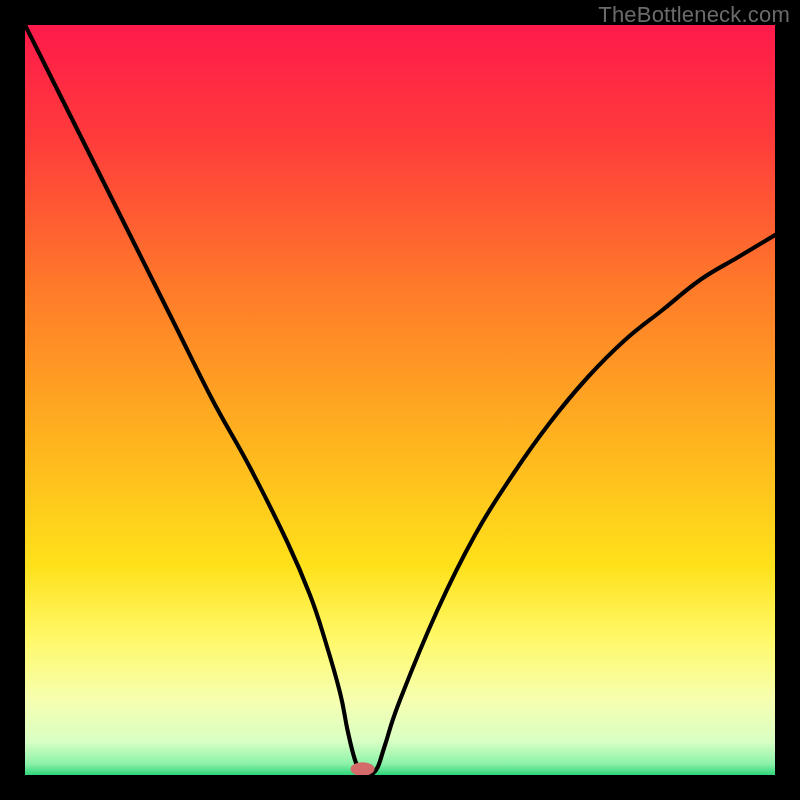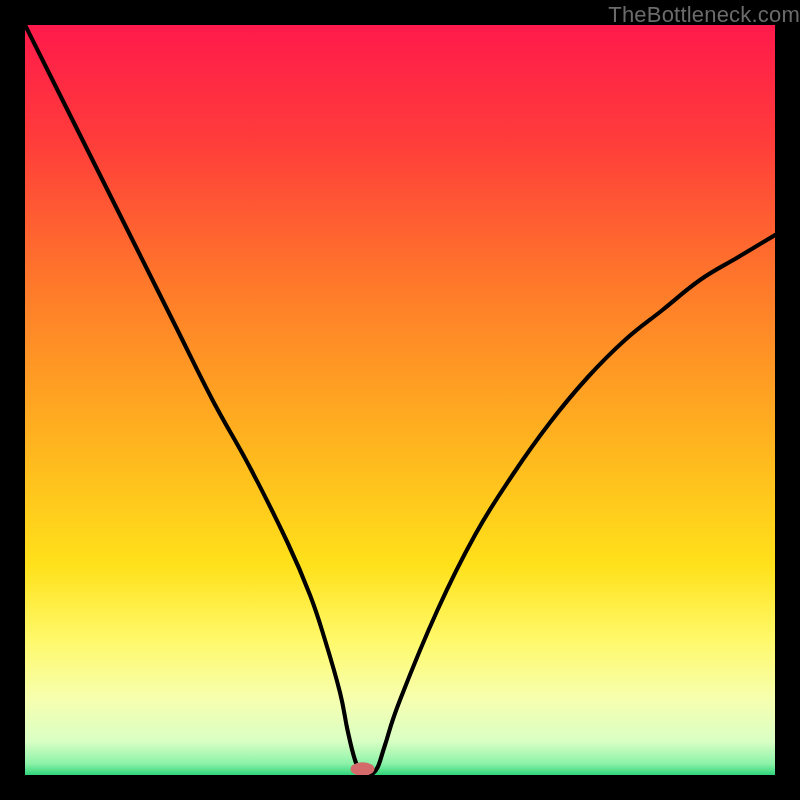--- a/index.html
+++ b/index.html
@@ -21,21 +21,21 @@
     position: absolute;
     left: 25px;
     top: 25px;
     width: 750px;
     height: 750px;
   }
   svg { display: block; }
   .watermark {
     position: absolute;
     top: 2px;
-    right: 0;
+    right: 10px;
     color: #6b6b6b;
     font-size: 22px;
     font-weight: 500;
     letter-spacing: 0.2px;
   }
 </style>
 </head>
 <body>
 
 <div class="frame">

